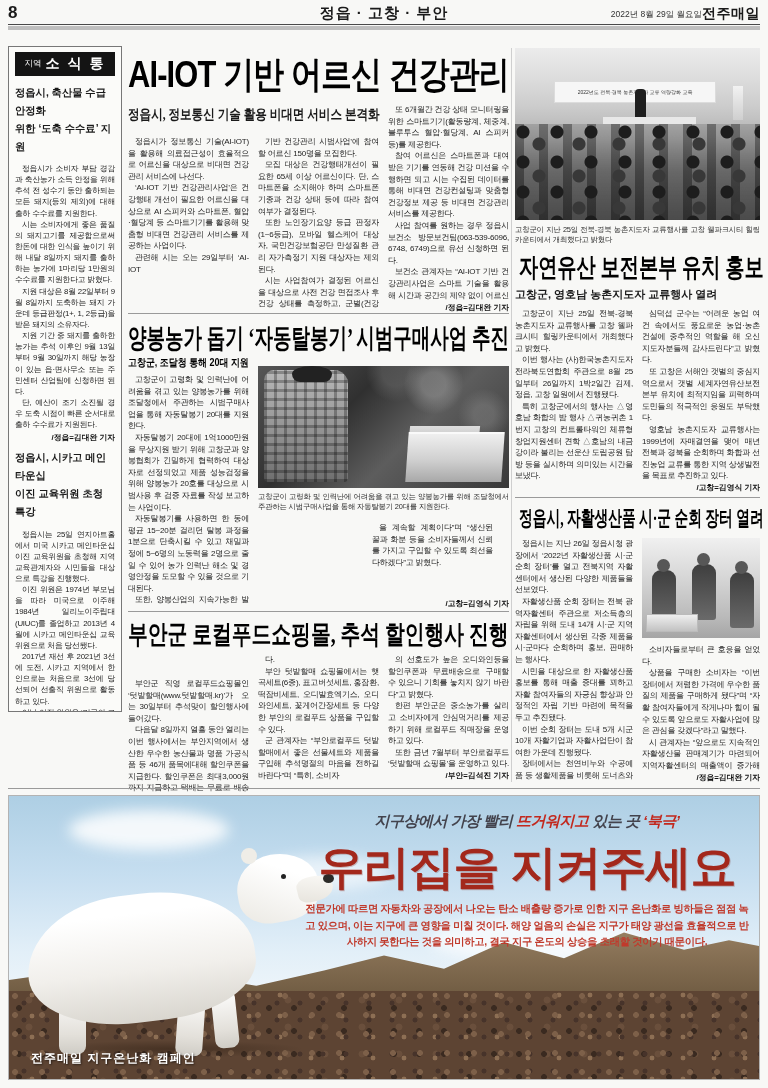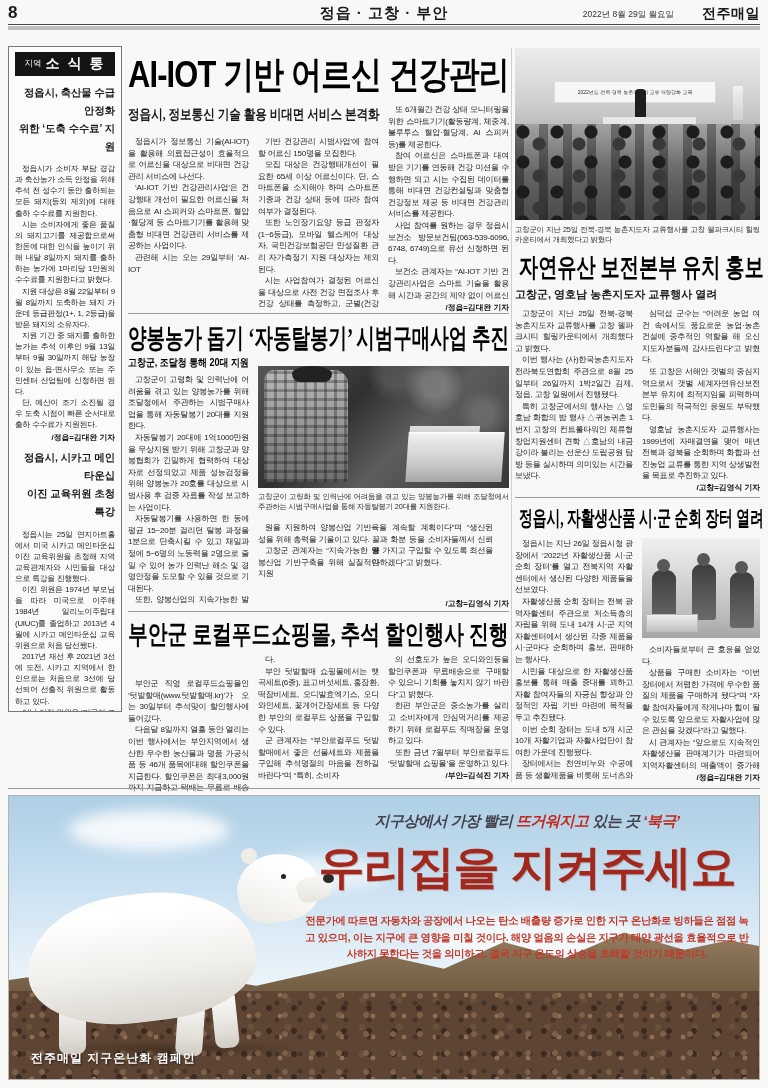--- a/index.html
+++ b/index.html
@@ -4,42 +4,42 @@
 <style>
   * { margin:0; padding:0; box-sizing:border-box; }
   html,body { width:768px; height:1088px; }
   body { background:#f8f8f6; font-family:"Liberation Sans",sans-serif; color:#1a1a1a; }
   #page { position:relative; width:768px; height:1088px; overflow:hidden; }
 
   
   .hdr { position:absolute; left:8px; right:8px; top:3px; height:20px; display:flex; align-items:flex-end; justify-content:space-between; }
   .hdr-page { font-size:17px; font-weight:bold; }
   .hdr-section { position:absolute; left:0; right:0; text-align:center; font-size:15px; font-weight:bold; letter-spacing:1px; }
-  .hdr-right { display:flex; align-items:flex-end; gap:28px; z-index:2; background:#f8f8f6; padding-left:6px;}
+  .hdr-right { display:flex; align-items:flex-end; gap:0; z-index:2; background:#f8f8f6; padding-left:6px;}
   .hdr-date { font-size:8.5px; color:#333; padding-bottom:2px;}
   .hdr-masthead { font-size:14px; font-weight:900; letter-spacing:0.5px;font-family:Liberation Mono, monospace; }
   .rule-thin { position:absolute; left:8px; right:8px; top:24px; height:1px; background:#4a4a4a; }
   .rule-thick { position:absolute; left:8px; right:8px; top:26px; height:4px; background:#bfbfbf; }
 
   
   .fit { display:inline-block; white-space:nowrap; transform-origin:left center; }
   .col { position:absolute; overflow:hidden; font-size:8px; line-height:1.45; text-align:justify; letter-spacing:-0.2px; color:#1c1c1c; }
   .col p { margin:0; text-indent:7px; }
   .byline { display:block; text-align:right; font-size:7.8px; font-weight:600; margin-top:2px; color:#111; }
   .caption { position:absolute; font-size:7.4px; line-height:1.35; color:#2a2a2a; text-align:justify; letter-spacing:-0.2px;}
   .subhead-sans { font-weight:bold; font-size:10.5px; color:#000; }
   .serif { font-family:"Liberation Serif",serif; }
   .divider { position:absolute; background:#9a9a9a; }
 
   
   #sidebar { position:absolute; left:8px; top:46px; width:114px; height:666px; border:1px solid #777; background:#fbfbf9; padding:5px 6px; overflow:hidden; }
   .sb-head { background:#141414; color:#fff; display:flex; align-items:center; justify-content:center; gap:4px; height:24px; margin-bottom:8px; }
   .sb-head-small { font-size:8.5px; }
   .sb-head-big { font-size:14px; font-weight:900; letter-spacing:2px; }
-  .sb-title { text-align:right; font-weight:bold; font-size:10.3px; line-height:1.75; margin:6px 0 7px 0; }
+  .sb-title { text-align:left; font-weight:bold; font-size:10.3px; line-height:1.75; margin:6px 0 7px 0; }
   .sb-title p { margin:0; }
   .sb-body { font-size:7.8px; line-height:1.43; text-align:justify; letter-spacing:-0.2px; }
   .sb-body p { margin:0; text-indent:7px; }
 
   
   #main { position:absolute; left:128px; top:0; width:381px; height:790px; }
   .h1-main { position:absolute; top:50px; left:0; width:381px; height:46px; font-weight:900; font-size:37px; letter-spacing:-1px; color:#000; }
   .h-sub1 { position:absolute; top:106px; left:0; width:252px; font-size:14px; font-weight:bold; }
   .h2 { position:absolute; left:0; width:381px; font-weight:800; font-size:27px; color:#000; }
   .photo { position:absolute; overflow:hidden; }
@@ -111,21 +111,21 @@
      background:linear-gradient(210deg,#ffffff 30%,#eae8e2); border-radius:55% 60% 50% 45% / 58% 55% 48% 45%; }
   .bear .ear { left:216px; top:0; width:16px; height:16px; border-radius:50%; background:#efede7; }
   .bear .snout { left:272px; top:28px; width:36px; height:25px; transform:rotate(-14deg);
      background:linear-gradient(200deg,#fbfaf7,#e6e3dc); border-radius:40% 62% 58% 40%; }
   .bear .nose { left:298px; top:26px; width:11px; height:9px; background:#2c2a28; border-radius:50%; }
   .bear .eye { left:256px; top:26px; width:5px; height:5px; background:#222; border-radius:50%; }
   .ad-text { position:absolute; left:292px; top:16px; width:452px; text-align:center; }
   .ad-tagline { font-size:15px; font-weight:bold; font-style:italic; color:#43434d; letter-spacing:-0.5px; }
   .ad-tagline .red { color:#c2281e; }
   .ad-headline { margin-top:6px; font-size:46px; font-weight:900; color:#a3281c; letter-spacing:-1px; text-shadow:1px 1px 0 rgba(120,30,20,.25); }
-  .ad-body { margin:14px auto 0 auto; width:448px; font-size:10.3px; line-height:1.62; color:#c03a2c; font-weight:600; letter-spacing:-0.3px; }
+  .ad-body { margin:2px auto 0 auto; width:448px; font-size:10.3px; line-height:1.62; color:#c03a2c; font-weight:600; letter-spacing:-0.3px; }
   .ad-credit { position:absolute; left:22px; bottom:12px; font-size:12px; font-weight:bold; color:#ffffff; text-shadow:1px 1px 2px rgba(0,0,0,.6); letter-spacing:1px; }
 </style>
 </head>
 <body>
 
 <div id="page">
 
   <div class="hdr">
     <span class="hdr-page">8</span>
     <span class="hdr-section">정읍 · 고창 · 부안</span>
@@ -166,21 +166,21 @@
       </div>
 
   </div>
 
   <div id="main">
 
     <div class="h1-main"><span class="fit" style="transform: scaleX(0.833698);">AI-IOT 기반 어르신 건강관리</span></div>
     <div class="h-sub1 serif"><span class="fit" style="transform: scaleX(0.82623);">정읍시, 정보통신 기술 활용 비대면 서비스 본격화</span></div>
     <div class="col" style="left:0;top:136px;width:121px;height:176px;">
         <p>정읍시가 정보통신 기술(AI-IOT)을 활용해 의료접근성이 효율적으로 어르신을 대상으로 비대면 건강관리 서비스에 나선다.</p>
-        <p>‘AI-IOT 기반 건강관리사업’은 건강행태 개선이 필요한 어르신을 처음으로 AI 스피커와 스마트폰, 혈압·혈당계 등 스마트기기를 활용해 맞춤형 비대면 건강관리 서비스를 제공하는 사업이다.</p>
+        <p>‘AI-IOT 기반 건강관리사업’은 건강행태 개선이 필요한 어르신을 대상으로 AI 스피커와 스마트폰, 혈압·혈당계 등 스마트기기를 활용해 맞춤형 비대면 건강관리 서비스를 제공하는 사업이다.</p>
         <p>관련해 시는 오는 29일부터 ‘AI-IOT</p>
       </div>
     <div class="col" style="left:130px;top:136px;width:121px;height:176px;">
         <p>기반 건강관리 시범사업’에 참여할 어르신 150명을 모집한다.</p>
         <p>모집 대상은 건강행태개선이 필요한 65세 이상 어르신이다. 단, 스마트폰을 소지해야 하며 스마트폰 기종과 건강 상태 등에 따라 참여 여부가 결정된다.</p>
         <p>또한 노인장기요양 등급 판정자(1~6등급), 모바일 헬스케어 대상자, 국민건강보험공단 만성질환 관리 자가측정기 지원 대상자는 제외된다.</p>
         <p>시는 사업참여가 결정된 어르신을 대상으로 사전 건강 면접조사 후 건강 상태를 측정하고, 군별(건강군, 허약군) 건강 상태를 분류한다.</p>
       </div>
     <div class="col" style="left:260px;top:104px;width:121px;height:196px;">
         <p>또 6개월간 건강 상태 모니터링을 위한 스마트기기(활동량계, 체중계, 블루투스 혈압·혈당계, AI 스피커 등)를 제공한다.</p>
@@ -200,24 +200,20 @@
         <p>또한, 양봉산업의 지속가능한 발전을 위해 벌통 화분, 말벌퇴치장비, 소초광 등 다양한 기자재와 월동기를 대비한 보조사료 등 4개사업에 5억1500만</p>
       </div>
     <div class="photo photoB" style="left:130px;top:366px;width:251px;height:122px;">
       <div class="foliage"></div>
       <div class="person"></div>
       <div class="hat"></div>
       <div class="box2"></div>
       <div class="box"></div>
     </div>
     <div class="caption" style="left:130px;top:492px;width:251px;">고창군이 고령화 및 인력난에 어려움을 겪고 있는 양봉농가를 위해 조달청에서 주관하는 시범구매사업을 통해 자동탈봉기 20대를 지원한다.</div>
-    <div class="col" style="left:130px;top:522px;width:121px;height:86px;">
-        <p>원을 지원하여 양봉산업 기반육성을 위해 총력을 기울이고 있다.</p>
-        <p>고창군 관계자는 “지속가능한 양봉산업 기반구축을 위해 실질적인 지원</p>
-      </div>
     <div class="col" style="left:244px;top:522px;width:121px;height:74px;">
         <p>을 계속할 계획이다”며 “생산된 꿀과 화분 등을 소비자들께서 신뢰를 가지고 구입할 수 있도록 최선을 다하겠다”고 밝혔다.</p>
       </div>
     <span class="byline" style="position:absolute;left:260px;top:596px;width:121px;">/고창=김영식 기자</span>
     <div class="divider" style="left:0;top:611px;width:381px;height:1px;"></div>
 
     <div class="h2 serif" style="top:617px;font-size:26px;"><span class="fit" style="transform: scaleX(0.760479);">부안군 로컬푸드쇼핑몰, 추석 할인행사 진행</span></div>
     <div class="col" style="left:0;top:678px;width:121px;height:128px;">
         <p>부안군 직영 로컬푸드쇼핑몰인 ‘텃밭할매(www.텃밭할매.kr)’가 오는 30일부터 추석맞이 할인행사에 들어갔다.</p>
         <p>다음달 8일까지 열흘 동안 열리는 이번 행사에서는 부안지역에서 생산한 우수한 농산물과 명품 가공식품 등 46개 품목에대해 할인쿠폰을 지급한다. 할인쿠폰은 최대3,000원까지 지급하고 택배는 무료로 배송한다고 밝혔</p>

